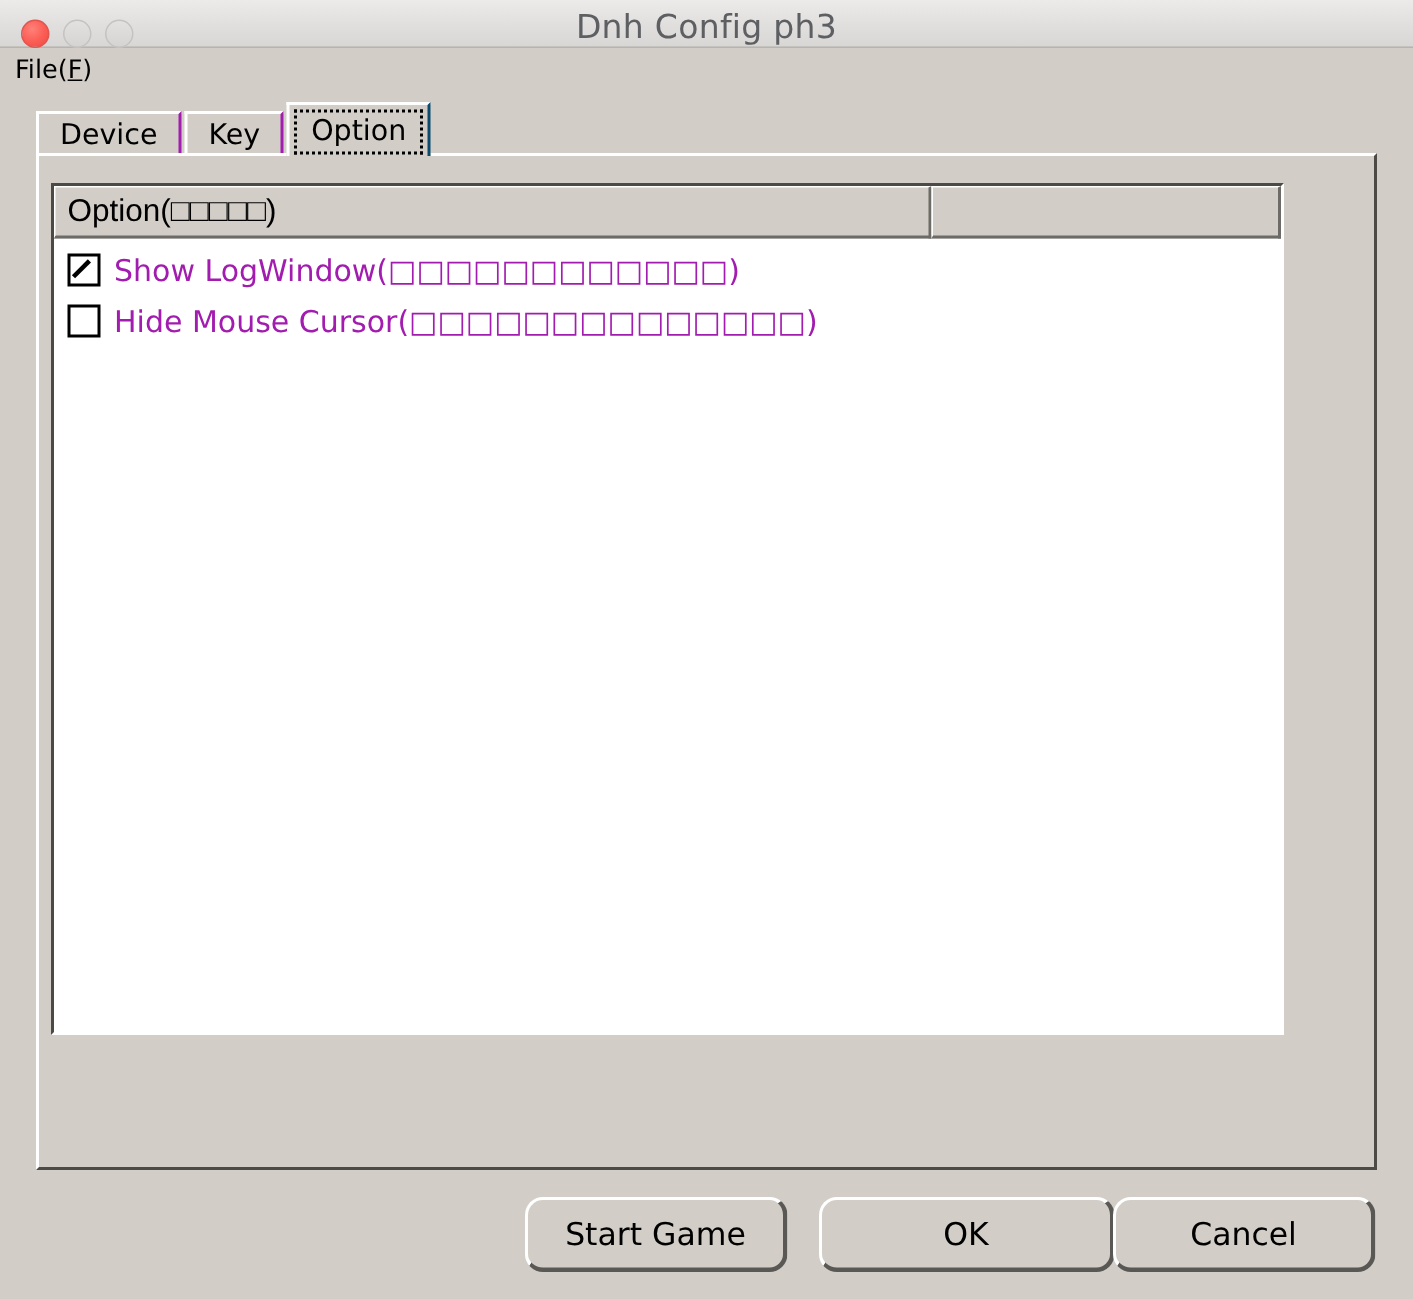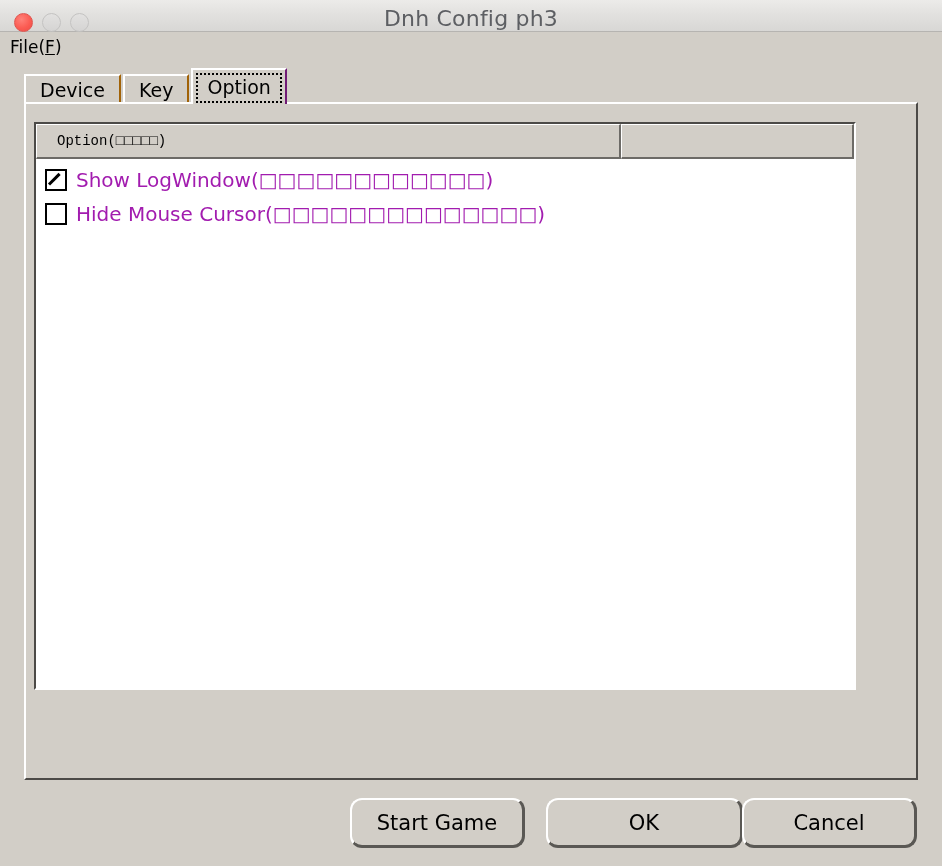--- a/index.html
+++ b/index.html
@@ -117,30 +117,30 @@
     justify-content: center;
     user-select: none;
     font-family: "DejaVu Sans", "Liberation Sans", sans-serif;
   }
   .tab.inactive {
     height: 30px;
     padding: 0 14px;
     margin-right: 2px;
     border-top: 2px solid #ffffff;
     border-left: 2px solid #ffffff;
-    border-right: 2px solid #a16207;
+    border-right: 2px solid #a21caf;
     border-bottom: none;
   }
   .tab.active {
     height: 36px;
     padding: 0 14px;
     margin-right: 2px;
     border-top: 2px solid #ffffff;
     border-left: 2px solid #ffffff;
-    border-right: 2px solid #701a75;
+    border-right: 2px solid #0c4a6e;
     border-bottom: none;
     z-index: 3;
   }
   .tab.active .focusrect {
     position: absolute;
     left: 3px; right: 3px; top: 3px; bottom: 1px;
     border: 2px dotted #000;
     pointer-events: none;
   }
   .tab .tab-label { position: relative; z-index: 1; }
@@ -183,25 +183,25 @@
   }
   .hdr-cell {
     box-sizing: border-box;
     background: #d2cec7;
     border-top: 1px solid #ffffff;
     border-left: 1px solid #ffffff;
     border-right: 2px solid #6d6b67;
     border-bottom: 2px solid #6d6b67;
     display: flex;
     align-items: center;
-    padding-left: 20px;
-    font-size: 14px;
+    padding-left: 8px;
+    font-size: 21px;
     color: #000;
     user-select: none;
-    font-family: Liberation Mono, monospace;
+    font-family: Liberation Sans, sans-serif;
   }
   .hdr-cell.col0 { width: 585px; }
   .hdr-cell.col1 { width: 233px; }
 
   #list-body {
     background: #ffffff;
     padding-top: 4px;
   }
   .list-row {
     display: flex;

